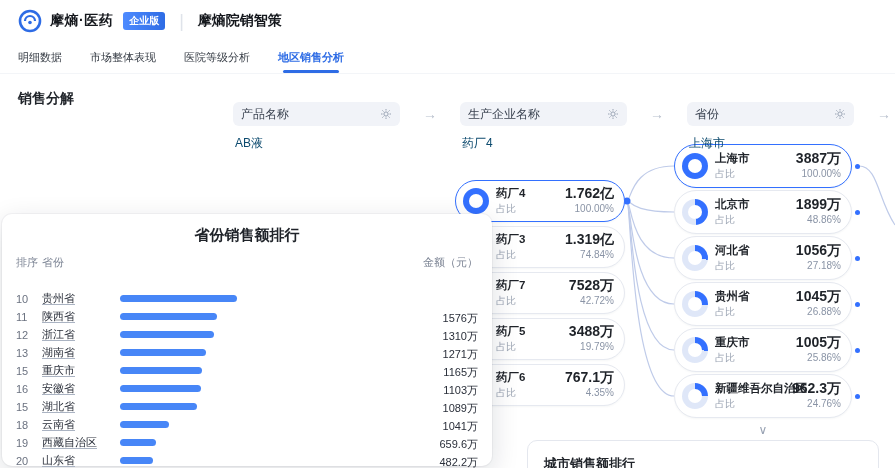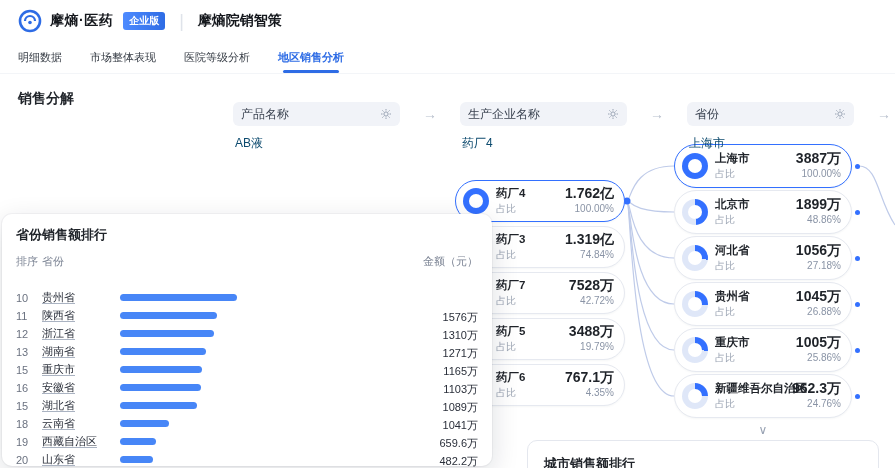--- a/index.html
+++ b/index.html
@@ -55,21 +55,21 @@
   .nsub  { font-size:10px; color:#9aa3b2; line-height:12px; margin-top:3px; }
   .nright { text-align:right; flex:none; }
   .namount { font-size:14px; font-weight:700; color:#1f2329; line-height:13px; white-space:nowrap; }
   .nratio  { font-size:10px; color:#8a94a6; line-height:12px; margin-top:3px; }
   .more { text-align:center; color:#98a2b3; font-size:12px; margin-top:4px; cursor:pointer; line-height:12px; }
 
   
   .overlay { position:absolute; left:2px; top:214px; width:490px; height:252px; background:#fff;
              border-radius:10px; z-index:10; padding:12px 14px 0;
              box-shadow:0 8px 28px rgba(15,23,42,.14), 0 0 0 1px rgba(15,23,42,.04); }
-  .ovl-title { font-size:13px; font-weight:700; color:#1f2329; }
+  .ovl-title { font-size:15px; font-weight:700; color:#1f2329;text-align:center; }
   .rgrid { display:grid; grid-template-columns:26px 78px 1fr 86px; align-items:center; }
   .rhead { margin-top:8px; height:18px; font-size:11px; color:#7c8494; }
   .rhead .ra { text-align:right; }
   .rrow { height:18px; font-size:11px; color:#2a2f3a; }
   .rrank { color:#6b7280; }
   .rname { color:#2a2f3a; text-decoration:underline; text-underline-offset:2px;
            text-decoration-color:#aab3c2; white-space:nowrap; cursor:pointer; }
   .rbar-track { height:7px; }
   .rbar { height:7px; border-radius:3.5px; background:#4786f7; }
   .ramount { text-align:right; color:#2a2f3a;margin-top:40px; }

